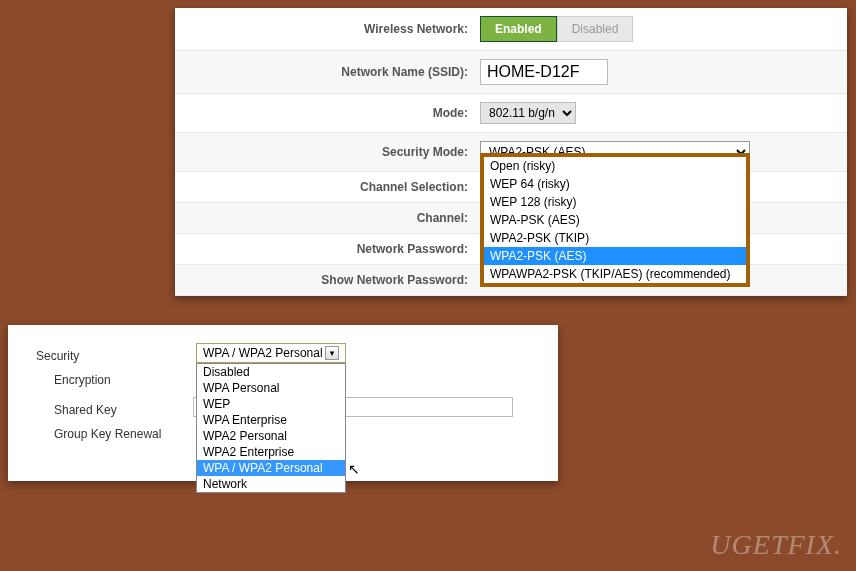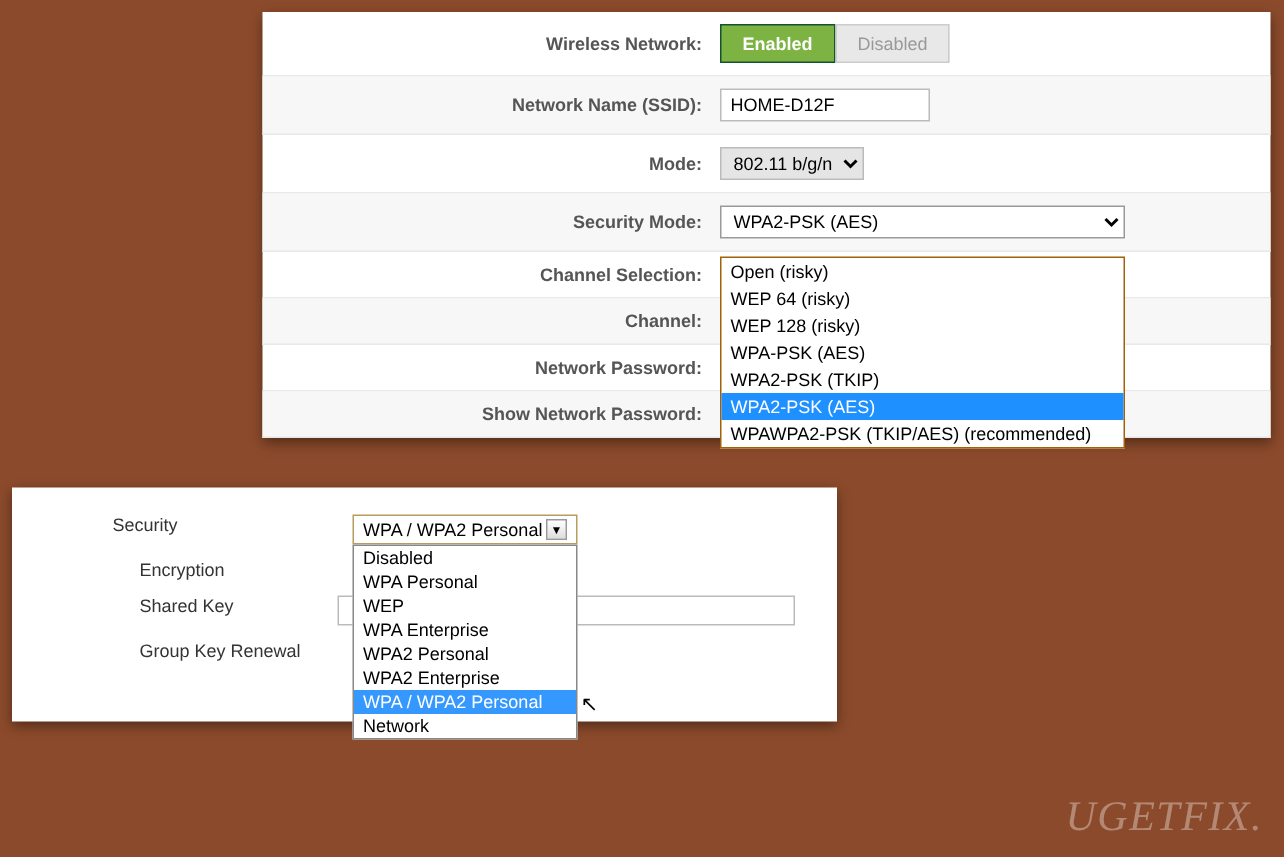--- a/index.html
+++ b/index.html
@@ -55,43 +55,43 @@
       background: #e8e8e8;
       color: #999;
       border: 1px solid #ccc;
       padding: 5px 14px;
       font-size: 12px;
       cursor: pointer;
     }
     .text-input {
       border: 1px solid #bbb;
       padding: 3px 6px;
-      font-size: 12px;
-      width: 140px;
+      font-size: 16px;
+      width: 128px;
     }
     .select-small {
       border: 1px solid #bbb;
       padding: 2px 4px;
       font-size: 12px;
       background: #e5e5e5;
     }
     .select-big {
       border: 1px solid #999;
       padding: 2px 4px;
       font-size: 12px;
       width: 270px;
       background: #fff;
     }
     .dropdown-list {
       position: absolute;
-      top: 34px;
+      top: 12px;
       left: 0;
       width: 270px;
       background: #fff;
-      border: 1px solid #a16207;
+      border: 4px solid #a16207;
       z-index: 10;
     }
     .dd-item {
       padding: 2px 6px;
       font-size: 12px;
       cursor: pointer;
       color: #000;
     }
     .dd-item.sel {
       background: #1E90FF;
@@ -103,23 +103,22 @@
       position: absolute;
       top: 325px;
       left: 8px;
       width: 550px;
       background: #fff;
       box-shadow: 0 3px 8px rgba(0,0,0,0.4);
       padding: 18px 28px 30px 28px;
     }
     .p2-row {
       display: flex;
-      align-items: flex-start;
+      align-items: flex-end;
       margin-bottom: 10px;
-      margin-left: 39px;
     }
     .p2-label {
       width: 160px;
       color: #333;
       font-size: 12px;
     }
     .p2-label.indent { padding-left: 18px; }
     .p2-select-wrap {
       position: relative;
       display: inline-block;

